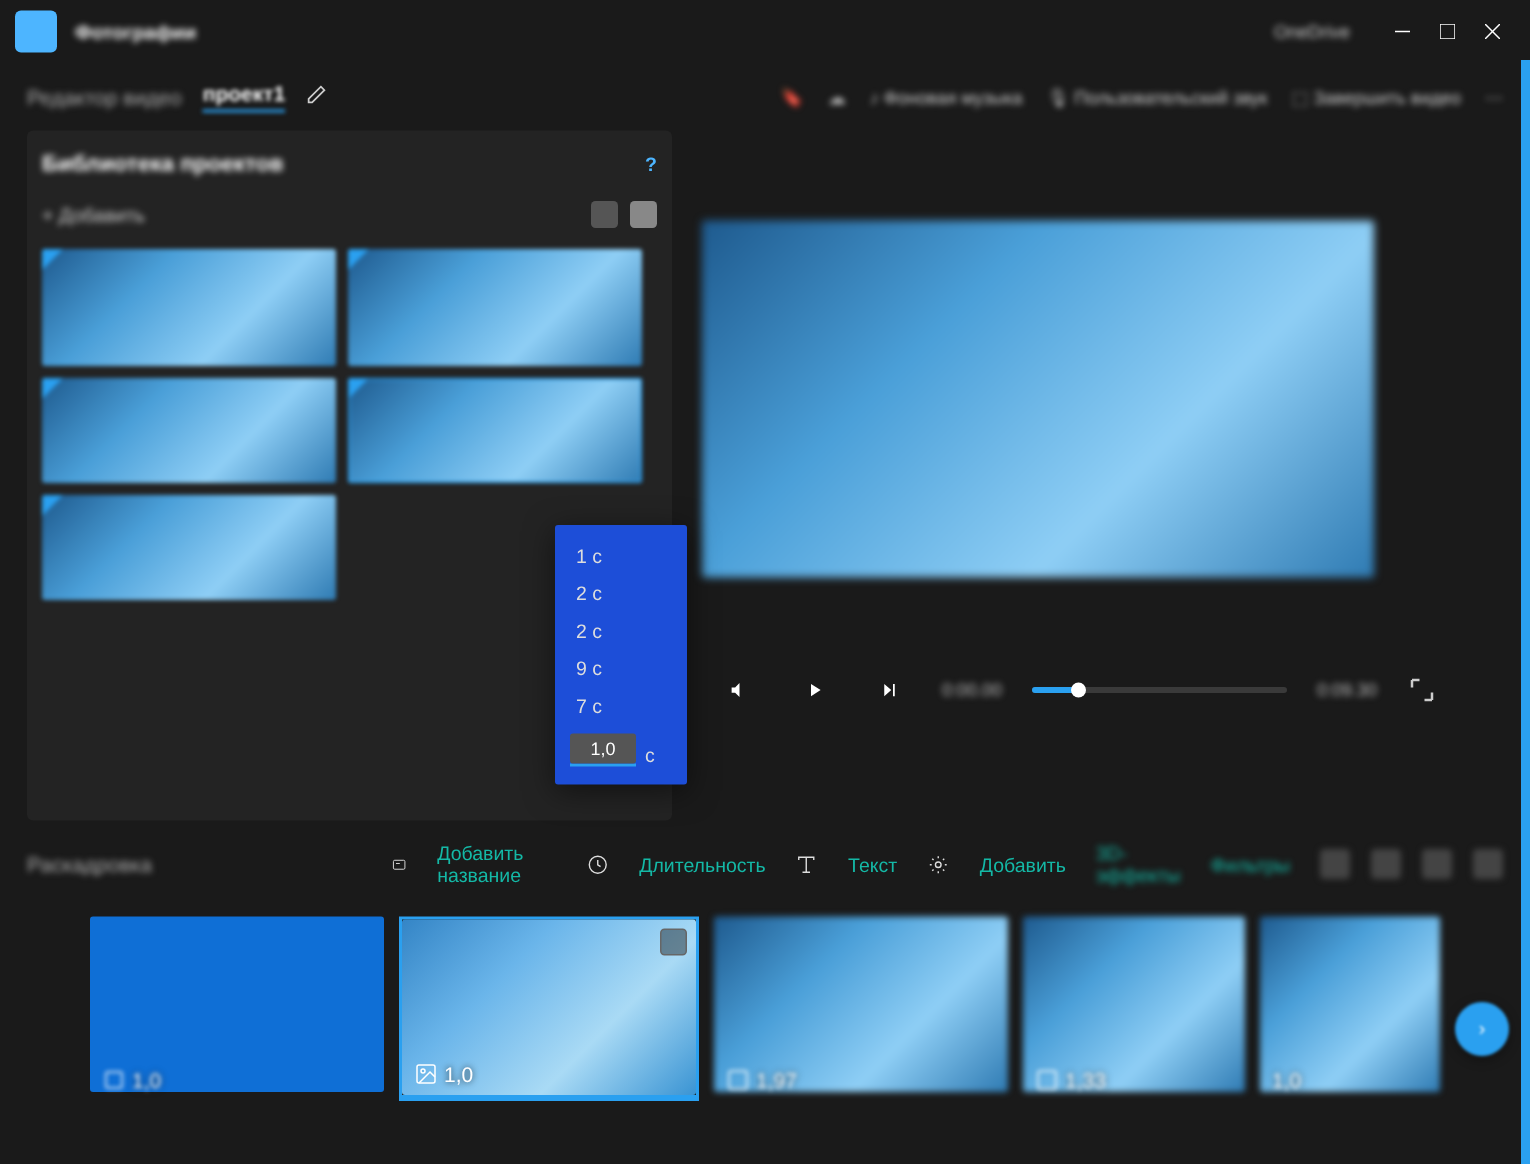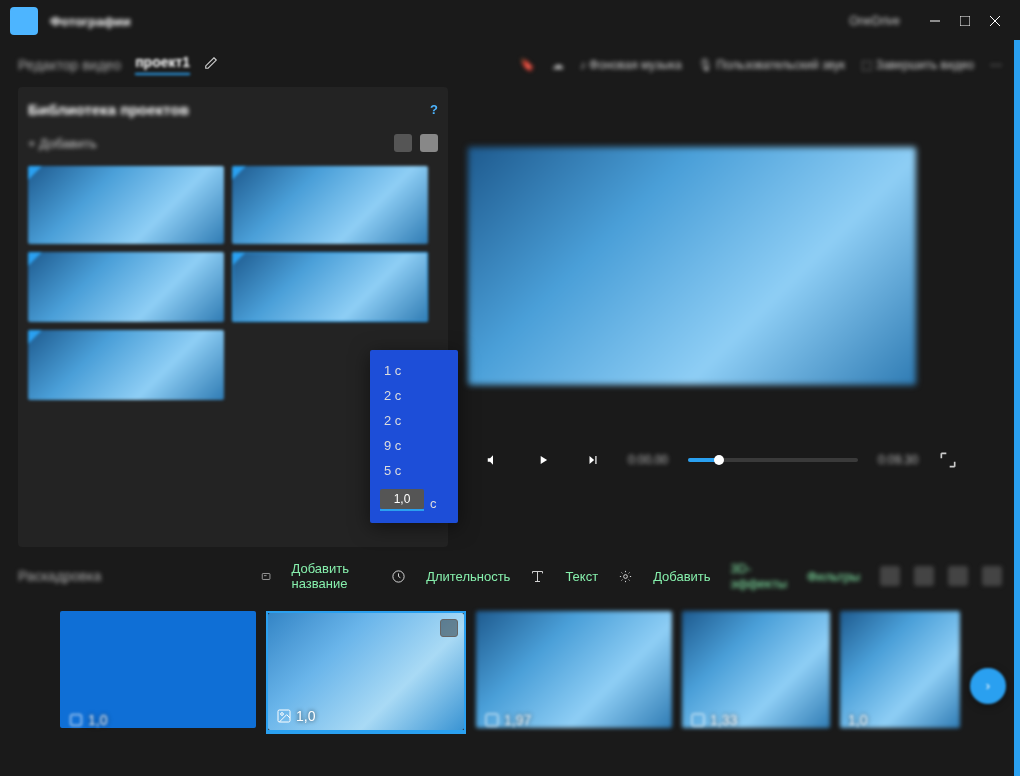--- a/index.html
+++ b/index.html
@@ -65,21 +65,21 @@
 .controls .time { color:#bbb; filter:blur(2px); font-size:12px; }
 .controls .seekbar { height:4px; flex:0 0 170px; background:#3a3a3a; border-radius:2px; position:relative; cursor:pointer; }
 .controls .seekbar .prog { position:absolute; left:0; top:0; bottom:0; width:18%; background:#2aa0f0; border-radius:2px; }
 .controls .seekbar .knob { position:absolute; left:18%; top:50%; transform:translate(-50%,-50%); width:10px; height:10px; background:#fff; border-radius:50%; }
 .controls .exp { width:20px; height:20px; cursor:pointer; }
 
 
 .toolbar { display:flex; align-items:center; gap:20px; padding:10px 18px; margin-top:4px; }
 .toolbar .label-blur { color:#aaa; filter:blur(2px); font-size:14px; }
 .toolbar .spacer { flex:0 0 120px; }
-.tbtn { display:flex; align-items:center; gap:20px; color:#86efac; cursor:pointer; font-size:13px; }
+.tbtn { display:flex; align-items:center; gap:20px; color:#14b8a6; cursor:pointer; font-size:13px; }
 .tbtn svg { width:15px; height:15px; stroke:#ddd; fill:none; stroke-width:1.5; }
 .tbtn.blur span { filter:blur(2px); }
 .toolbar .rightgroup { margin-left:auto; display:flex; gap:14px; filter:blur(2px); }
 .toolbar .rightgroup div { width:20px; height:20px; background:#444; border-radius:3px; cursor:pointer; }
 
 
 .timeline { display:flex; gap:10px; padding:10px 18px 0 60px; position:relative; }
 .clip { position:relative; cursor:pointer; }
 .clip .img { height:117px; border-radius:2px; }
 .clip1 .img { width:196px; background:#0f6fd6; }
@@ -208,21 +208,21 @@
             </svg></div>
       </div>
     </div>
   </div>
 
   <div class="ctxmenu">
     <div class="item">1 с</div>
     <div class="item">2 с</div>
     <div class="item">2 с</div>
     <div class="item">9 с</div>
-    <div class="item">5 с</div>
+    <div class="item">7 с</div>
     <div class="custom">
       <span class="inputwrap"><input type="text" value="1,0" style=""></span>
       <span class="unit">с</span>
     </div>
   </div>
 
   <div class="toolbar">
     <span class="label-blur">Раскадровка</span>
     <div class="spacer"></div>
     <div class="tbtn">

